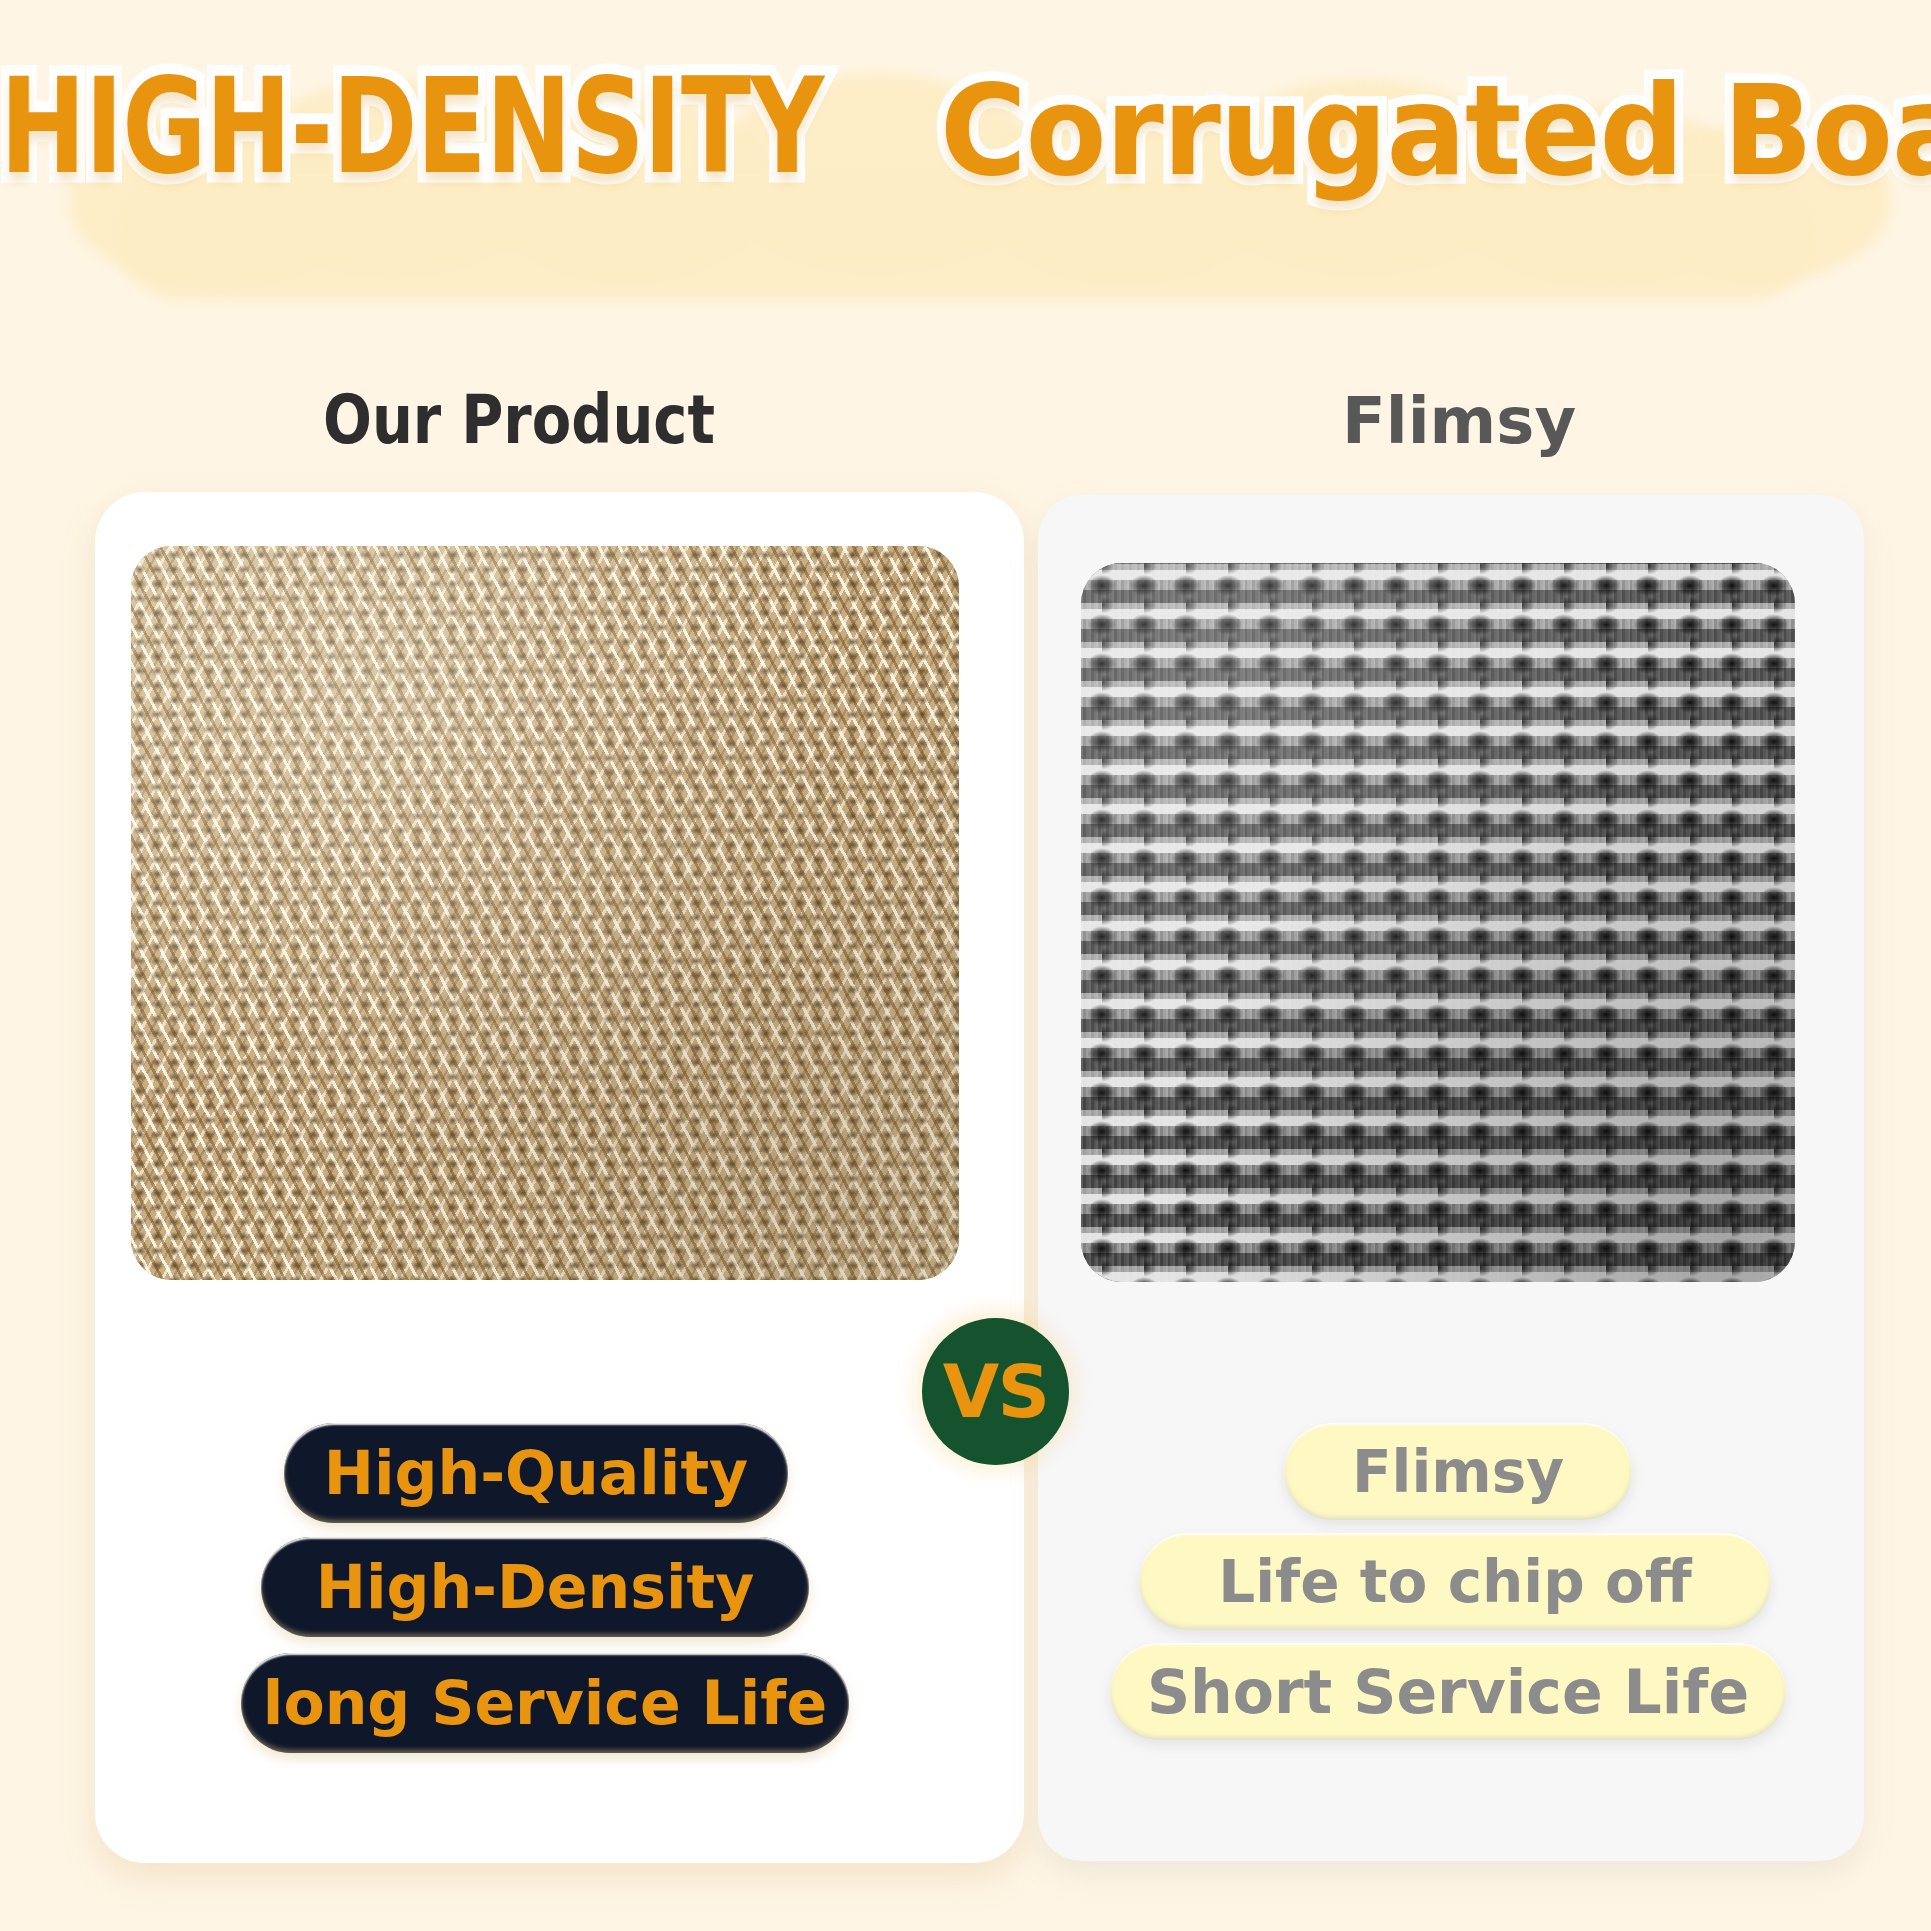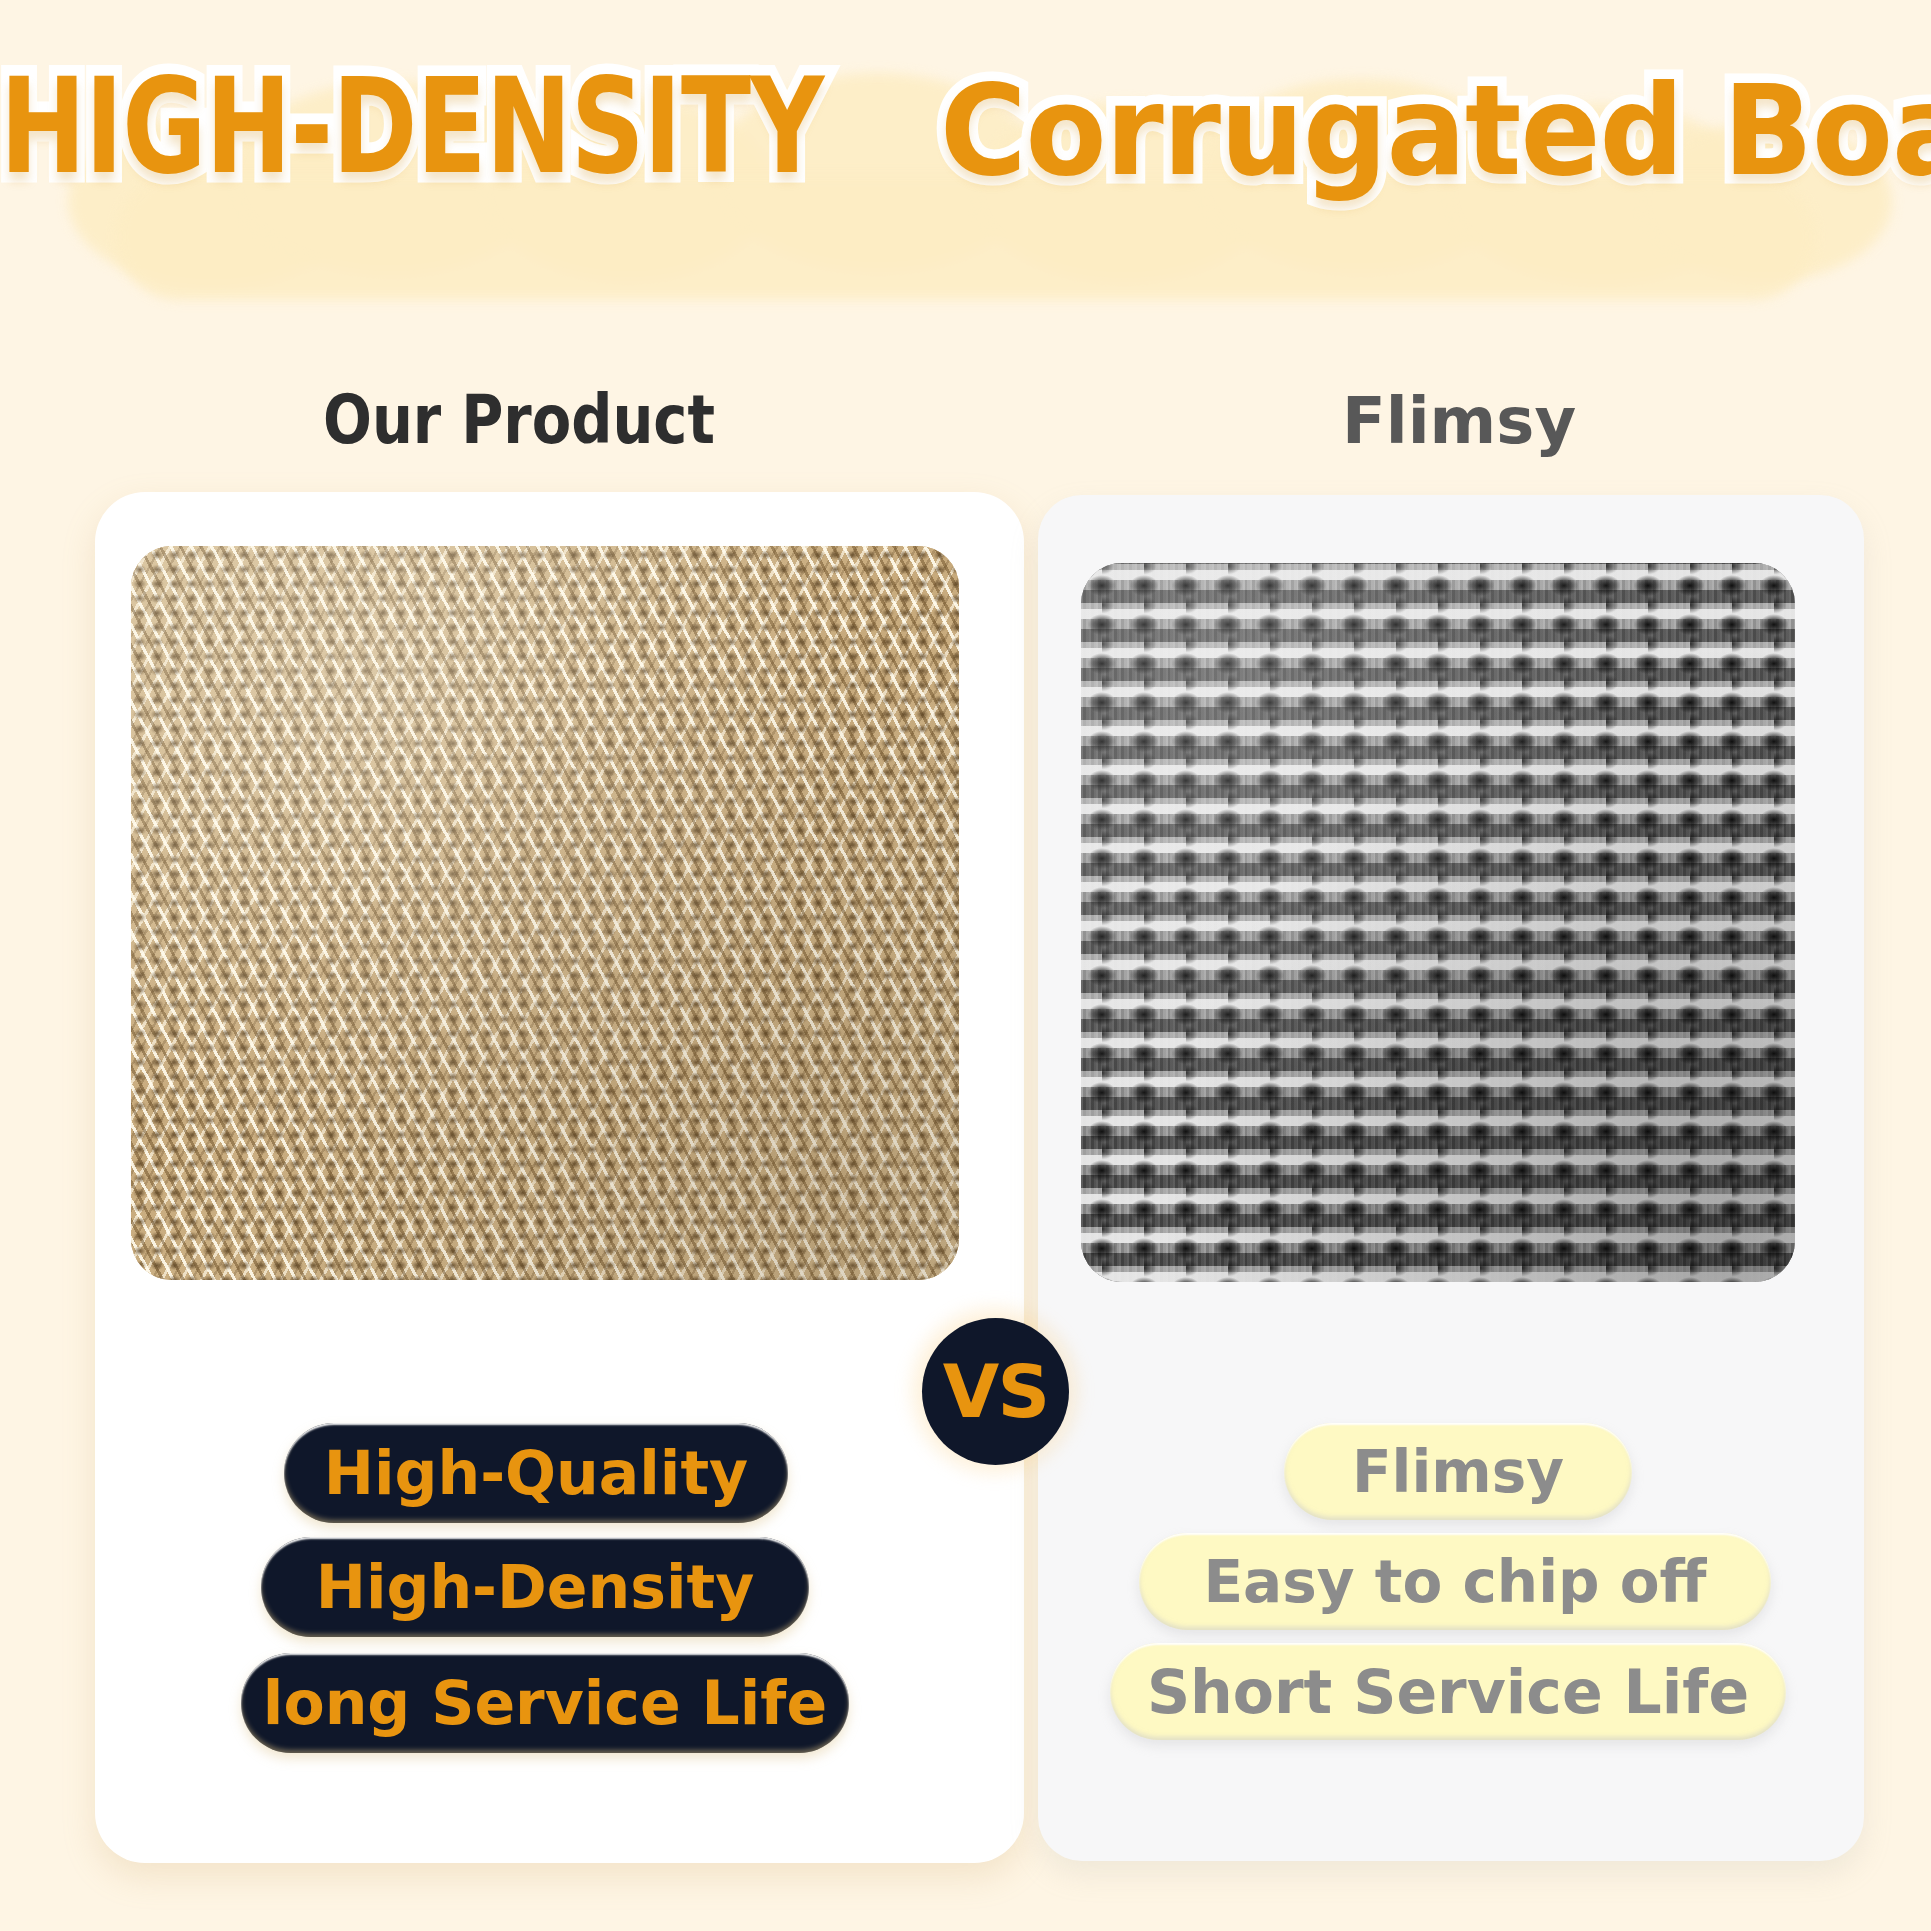--- a/index.html
+++ b/index.html
@@ -239,21 +239,21 @@
     width:183px; height:183px;
     border-radius:50%;
     background:radial-gradient(circle, rgba(250,196,102,.55) 30%, rgba(250,196,102,0) 72%);
     filter:blur(5.8px);
   }
   .vs {
     position:absolute;
     left:922px; top:1318px;
     width:147px; height:147px;
     border-radius:50%;
-    background:#0f172a;
+    background:#14532d;
     display:flex; align-items:center; justify-content:center;
     color:#E8940F;
     font-family:"DejaVu Sans", sans-serif;
     font-weight:bold;
     font-size:73px;
     letter-spacing:-1.9px;
   }
 </style>
 </head>
 <body>
@@ -289,20 +289,20 @@
   <div class="pill pill-ours p-l2">High-Density</div>
   <div class="pill pill-ours p-l3">long Service Life</div>
 
   <div class="card card-others"></div>
 
   <div class="photo photo-other">
     <div class="tex-grey"></div>
   </div>
 
   <div class="pill pill-others p-r1">Flimsy</div>
-  <div class="pill pill-others p-r2">Easy to chip off</div>
+  <div class="pill pill-others p-r2">Life to chip off</div>
   <div class="pill pill-others p-r3">Short Service Life</div>
 
   <div class="vs-glow"></div>
   <div class="vs">VS</div>
 
 </div>
 
 
 </body></html>

